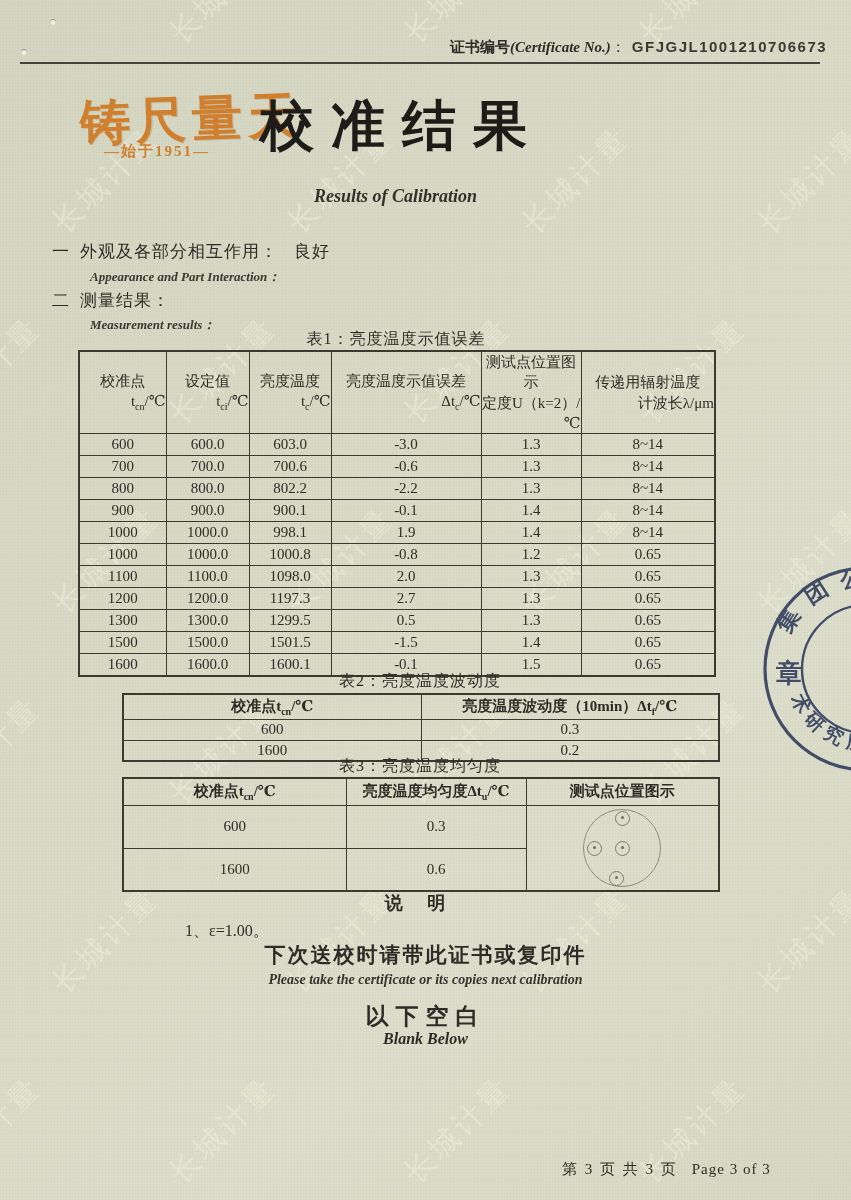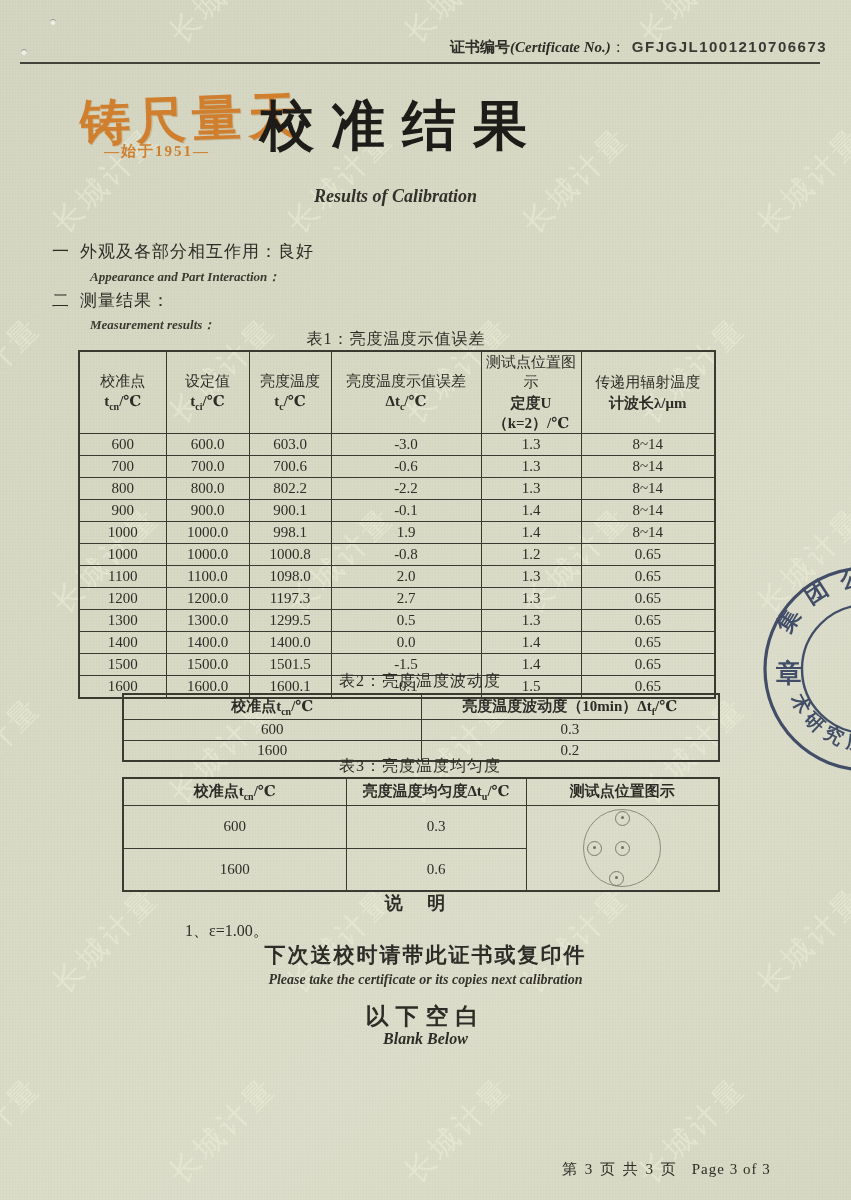--- a/index.html
+++ b/index.html
@@ -34,30 +34,30 @@
               letter-spacing:6px;transform:rotate(-2deg);
               text-shadow:1px 1px 0 rgba(160,90,20,.25);}
   .brand-tag{top:142px;left:104px;font-size:15px;font-weight:bold;color:#cf7f2e;letter-spacing:2px;}
   .doc-title{top:90px;left:260px;font-size:54px;font-weight:bold;letter-spacing:17px;
              color:#1d1c18;font-family:"Liberation Sans","DejaVu Sans",sans-serif;}
   .doc-sub{top:186px;left:248px;width:295px;text-align:center;font-size:18px;
            font-style:italic;font-weight:bold;color:#33312a;}
   
   .sec{font-size:17px;letter-spacing:1px;}
   .sec .num{margin-right:10px;}
-  .sec .val{margin-left:0;}
+  .sec .val{margin-left:16px;}
   .sec-en{font-size:13px;font-style:italic;font-weight:bold;color:#3b3930;}
   
   .tcaption{font-size:16px;letter-spacing:1px;text-align:center;}
   table.doc{border-collapse:collapse;table-layout:fixed;z-index:2;position:absolute;}
   table.doc th,table.doc td{border:1.5px solid #3b3a31;text-align:center;vertical-align:middle;
     font-size:15px;padding:0;color:#2e2c26;overflow:hidden;}
   table.doc{border:2px solid #3b3a31;}
   th .l1{font-size:15px;font-weight:normal;line-height:1.35;}
-  th .l2{font-size:15px;font-weight:bold;line-height:1.35;}
+  th .l2{font-size:15px;font-weight:normal;line-height:1.35;text-align:right;}
   sub{font-size:10px;}
   .diag-wrap{display:flex;align-items:center;justify-content:center;height:100%;}
   .big-circle{position:relative;width:76px;height:76px;border:1.5px solid #8d8d7d;border-radius:50%;}
   .pt{position:absolute;width:13px;height:13px;border:1.2px solid #7c7c6d;border-radius:50%;}
   .pt::after{content:"";position:absolute;left:4.5px;top:4.5px;width:3px;height:3px;
              border-radius:50%;background:#71715f;}
   
   .note-title{font-size:18px;letter-spacing:10px;font-weight:bold;text-align:center;}
   .note-item{font-size:16px;margin-left:37px;}
   .reminder-cn{font-size:21px;font-weight:bold;letter-spacing:2px;text-align:center;width:851px;}
@@ -233,28 +233,20 @@
         </tr>
         <tr style="height: 22px;">
           <td>1300</td>
           <td>1300.0</td>
           <td>1299.5</td>
           <td>0.5</td>
           <td>1.3</td>
           <td>0.65</td>
         </tr>
         <tr style="height: 22px;">
-          <td>1400</td>
-          <td>1400.0</td>
-          <td>1400.0</td>
-          <td>0.0</td>
-          <td>1.4</td>
-          <td>0.65</td>
-        </tr>
-        <tr style="height: 22px;">
           <td>1500</td>
           <td>1500.0</td>
           <td>1501.5</td>
           <td>-1.5</td>
           <td>1.4</td>
           <td>0.65</td>
         </tr>
         <tr style="height: 22px;">
           <td>1600</td>
           <td>1600.0</td>

